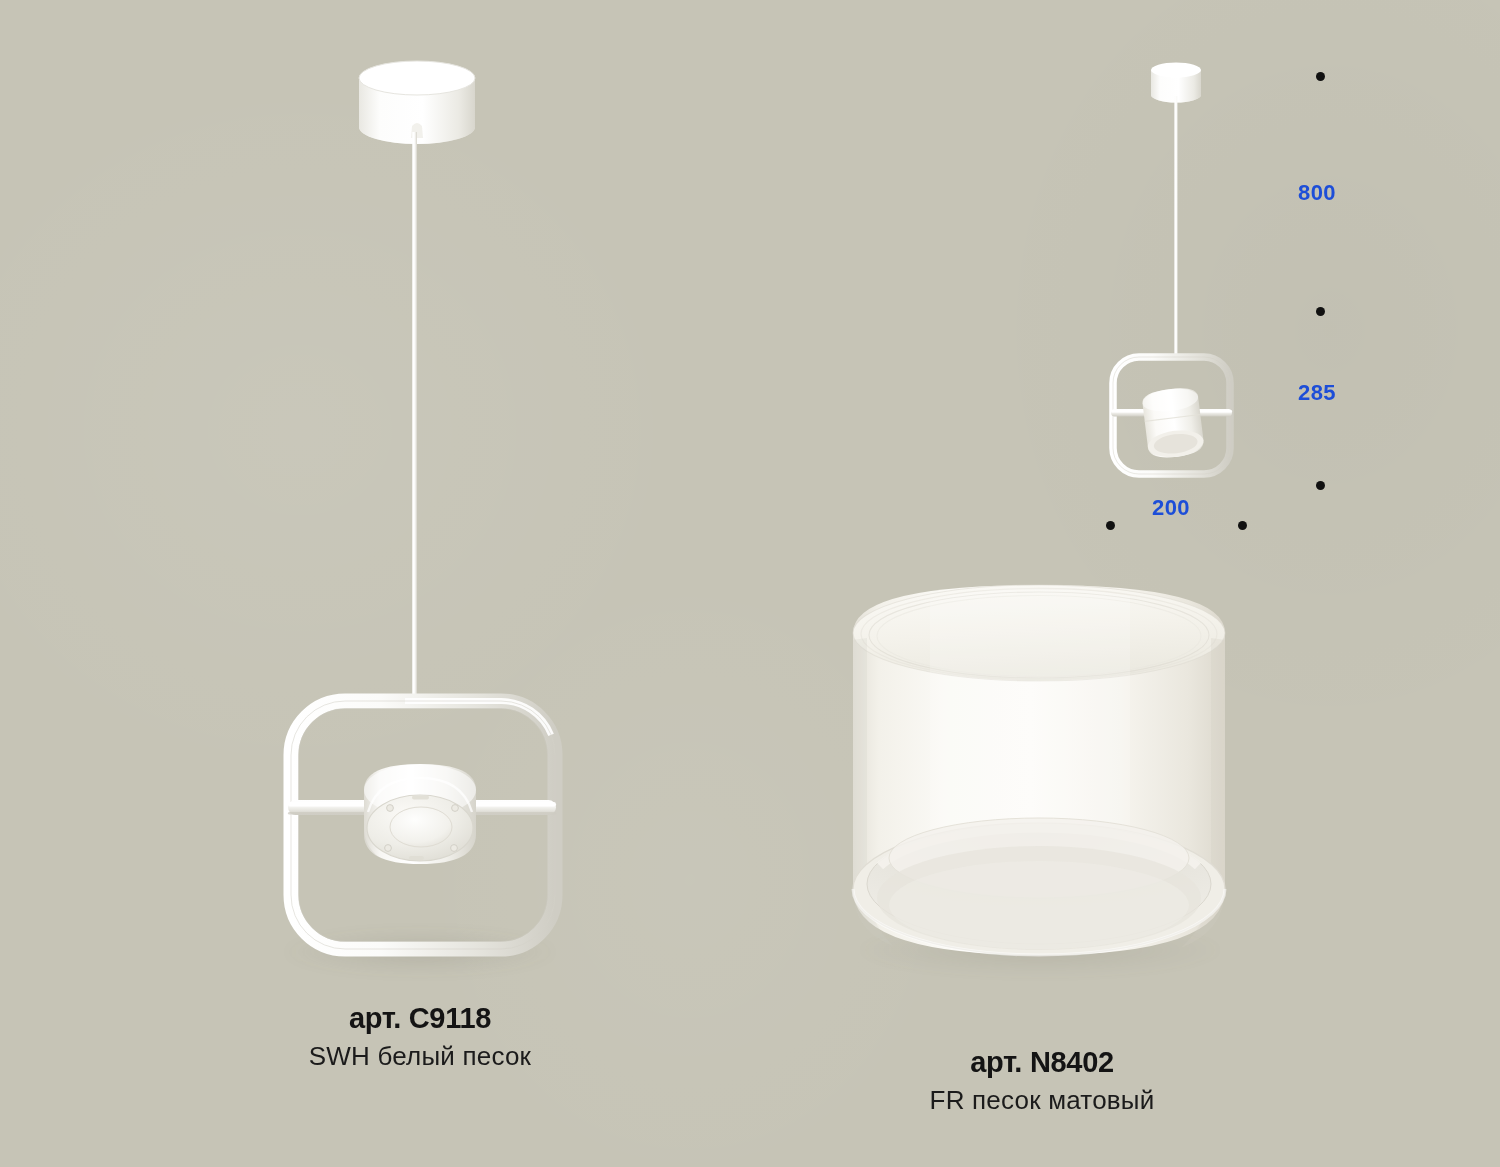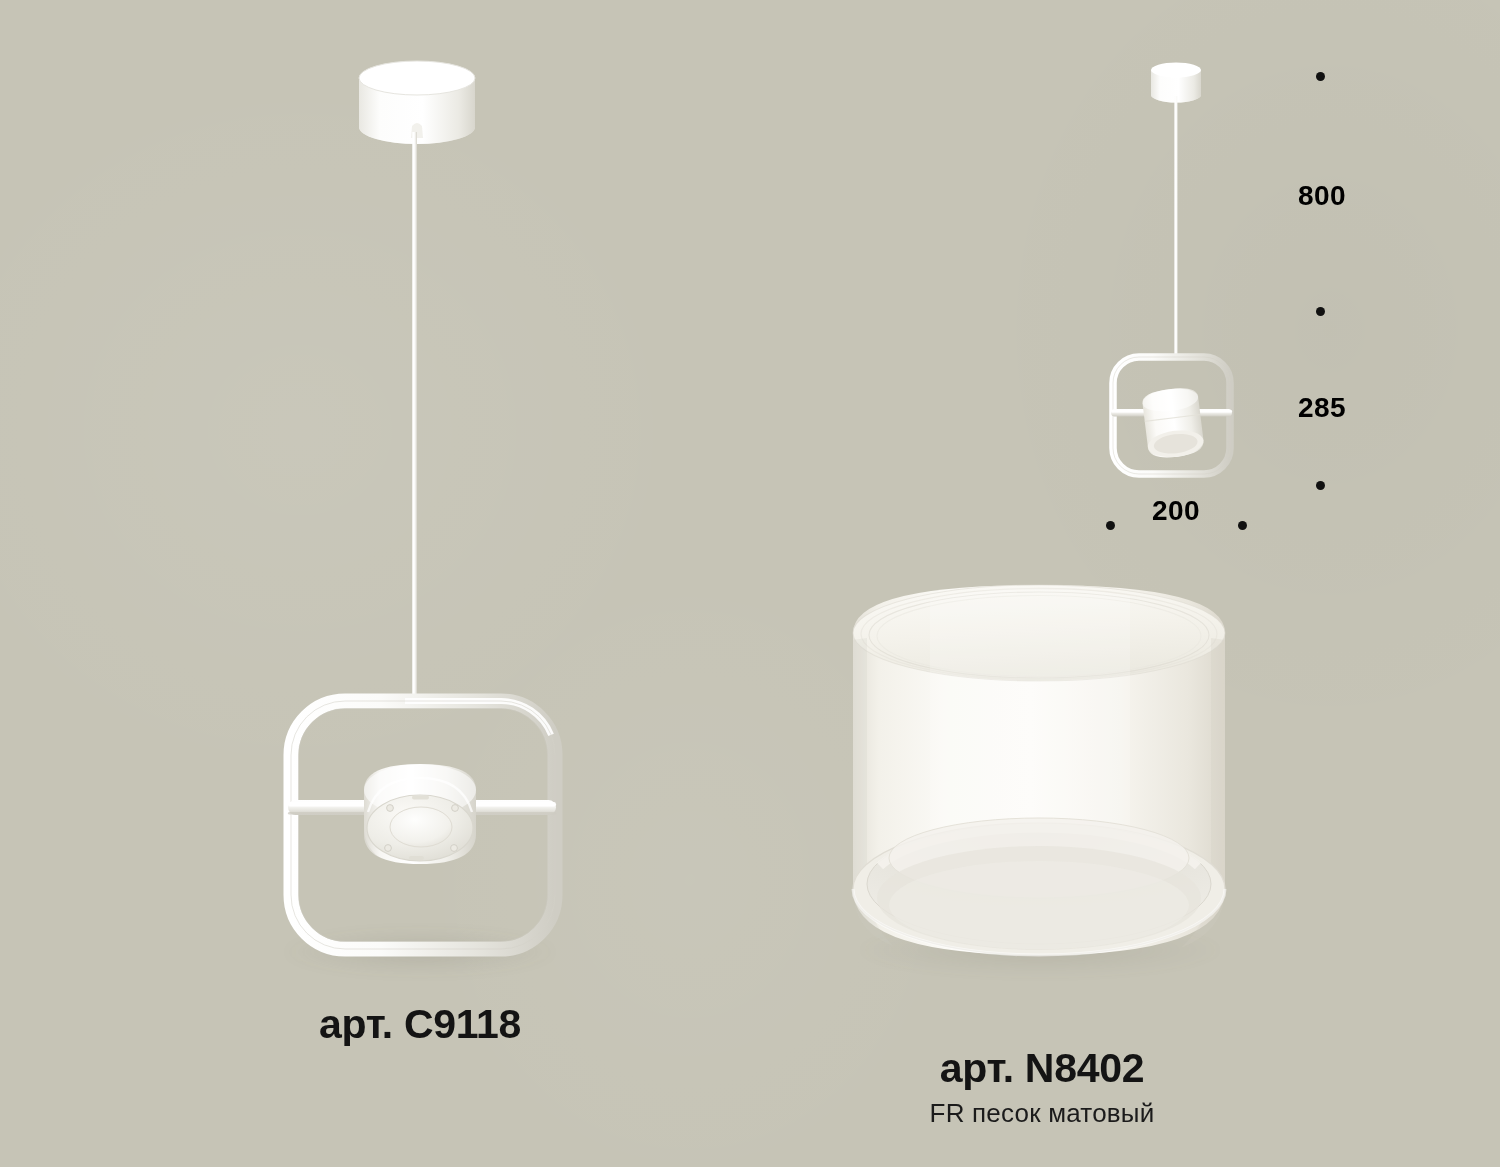--- a/index.html
+++ b/index.html
@@ -15,28 +15,28 @@
     background:
       radial-gradient(ellipse 560px 520px at 300px 430px, rgba(255,255,255,0.055), rgba(255,255,255,0) 72%),
       radial-gradient(ellipse 420px 480px at 690px 880px, rgba(255,255,255,0.045), rgba(255,255,255,0) 70%),
       radial-gradient(ellipse 500px 600px at 1330px 330px, rgba(0,0,0,0.018), rgba(0,0,0,0) 72%);
     pointer-events:none;
   }
   svg.art{position:absolute;left:0;top:0;width:1500px;height:1167px;overflow:visible;}
 
   .lbl{position:absolute;text-align:center;color:#141414;}
   .lbl .art-code{
-    font-size:41px;font-weight:700;letter-spacing:-0.3px;line-height:1.05;white-space:nowrap;
+    font-size:29px;font-weight:700;letter-spacing:-0.3px;line-height:1.05;white-space:nowrap;
   }
   .lbl .art-desc{
     font-size:26px;font-weight:400;letter-spacing:0.2px;line-height:1.25;margin-top:7px;white-space:nowrap;color:#1b1b1b;
   }
 
   .dimtxt{
-    position:absolute;color:#000000;font-size:28px;font-weight:700;letter-spacing:0.4px;white-space:nowrap;
+    position:absolute;color:#1d4ed8;font-size:22px;font-weight:700;letter-spacing:0.4px;white-space:nowrap;
   }
   .dimdot{position:absolute;width:9px;height:9px;border-radius:50%;background:#111;}
 </style>
 </head>
 <body style="background: rgb(198, 196, 182);">
 
 <div id="stage">
 
   <div class="bgwash"></div>
 
@@ -282,30 +282,31 @@
   </svg>
 
   <div>
 
     <div class="dimdot" style="left:1316px;top:72px;"></div>
     <div class="dimdot" style="left:1316px;top:307px;"></div>
     <div class="dimdot" style="left:1316px;top:481px;"></div>
 
     <div class="dimtxt" style="left:1298px;top:180px;">800</div>
 
-    <div class="dimtxt" style="left:1298px;top:380px;margin-top:12px;">285</div>
+    <div class="dimtxt" style="left:1298px;top:380px;">285</div>
 
     <div class="dimdot" style="left:1106px;top:521px;"></div>
     <div class="dimdot" style="left:1238px;top:521px;"></div>
 
     <div class="dimtxt" style="left:1152px;top:495px;">200</div>
   </div>
 
   <div class="lbl" style="left:236px;top:1003px;width:368px;">
     <div class="art-code">арт. C9118</div>
+    <div class="art-desc">SWH белый песок</div>
   </div>
 
   <div class="lbl" style="left:842px;top:1003px;width:400px;margin-top:44px;">
     <div class="art-code">арт. N8402</div>
     <div class="art-desc">FR песок матовый</div>
   </div>
 
 </div>
 
 </body></html>

